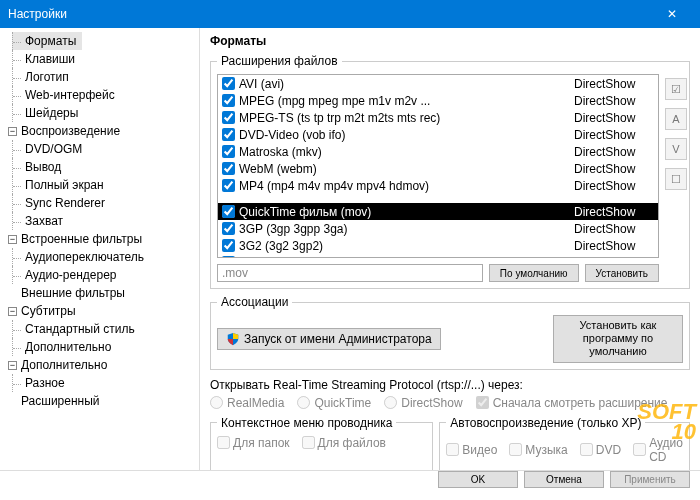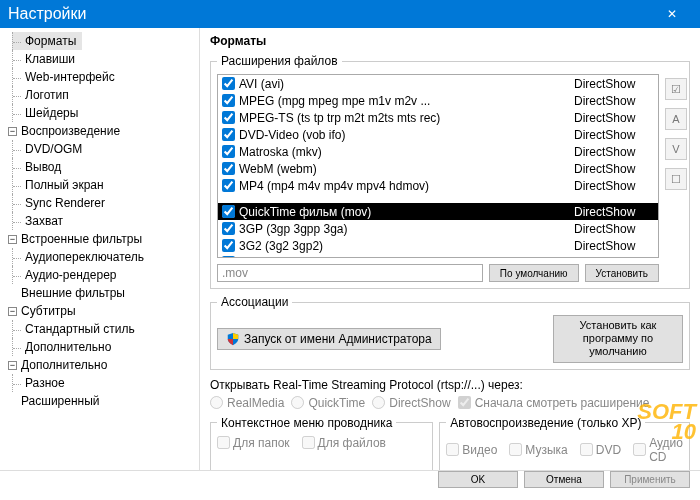--- a/index.html
+++ b/index.html
@@ -1,18 +1,18 @@
 <!DOCTYPE html>
 <html><head>
 <meta charset="utf-8">
 <style>
 * { box-sizing: border-box; margin: 0; padding: 0; font-family: "Segoe UI", Tahoma, sans-serif; font-size: 12px; }
 body { background: #fff; width: 700px; height: 500px; overflow: hidden; }
 .titlebar { background: #0078d7; color: #fff; height: 28px; display: flex; align-items: center; padding: 0 8px; justify-content: space-between; }
-.titlebar .title { font-size: 16px; }
+.titlebar .title { font-size: 12px; }
 .titlebar .close { width: 40px; text-align: center; }
 .content { display: flex; height: 442px; }
 .tree { width: 200px; border-right: 1px solid #ddd; overflow-y: auto; padding: 4px; background: #fff; }
 .tree-item { padding: 2px 4px; cursor: pointer; white-space: nowrap; border-left: 1px dotted #aaa; margin-left: 8px; padding-left: 12px; position: relative; }
 .tree-item::before { content: ""; position: absolute; left: 0; top: 10px; width: 8px; border-top: 1px dotted #aaa; }
 .tree-item.selected { background: #e5e5e5; display: inline-block; padding-right: 6px; }
 .tree-group { font-weight: normal; padding: 2px 4px; cursor: pointer; white-space: nowrap; }
 .expander { display: inline-block; width: 9px; height: 9px; border: 1px solid #888; text-align: center; line-height: 7px; font-size: 9px; margin-right: 4px; vertical-align: middle; }
 .main { flex: 1; padding: 6px 10px; overflow: hidden; position: relative; }
 .heading { font-weight: bold; margin-bottom: 6px; }
@@ -26,21 +26,21 @@
 .format-row .filter { width: 80px; text-align: left; }
 .below-list { display: flex; margin-top: 6px; gap: 6px; }
 .below-list input[type=text] { flex: 1; border: 1px solid #aaa; padding: 1px 4px; color: #888; }
 .btn { border: 1px solid #adadad; background: #e1e1e1; padding: 2px 10px; cursor: pointer; font-size: 10px; }
 .btn:disabled, .btn.disabled { color: #888; }
 .assoc-row { display: flex; align-items: center; gap: 8px; }
 .assoc-btn { border: 1px solid #adadad; background: #e1e1e1; padding: 3px 8px; display: flex; align-items: center; gap: 4px; }
 .assoc-default { border: 1px solid #adadad; background: #e1e1e1; padding: 3px 20px; text-align: center; width: 130px; font-size: 11px; line-height: 1.2; }
 .shield { width: 14px; height: 14px; }
 .rtsp-row { padding: 2px 0 6px 0; }
-.rtsp-options { display: flex; gap: 7px; align-items: center; color: #888; }
+.rtsp-options { display: flex; gap: 13px; align-items: center; color: #888; }
 .rtsp-options label { display: flex; align-items: center; gap: 4px; }
 .dual-fieldsets { display: flex; gap: 6px; }
 .dual-fieldsets fieldset { flex: 1; margin-bottom: 0; }
 .checks-row { display: flex; gap: 12px; align-items: center; }
 .checks-row label { display: flex; align-items: center; gap: 3px; color: #888; }
 .sidebar-icons { position: absolute; right: 2px; top: 10px; display: flex; flex-direction: column; gap: 8px; }
 .sidebar-icon { width: 22px; height: 22px; border: 1px solid #ccc; background: #f3f3f3; display: flex; align-items: center; justify-content: center; color: #777; font-size: 11px; }
 .bottom-bar { height: 30px; border-top: 1px solid #ddd; display: flex; justify-content: flex-end; align-items: flex-start; gap: 6px; padding: 0 10px; }
 .bottom-bar .btn { min-width: 80px; }
 .watermark { position: absolute; right: 4px; bottom: 28px; color: #ffb300; font-weight: 900; font-size: 22px; opacity: 0.8; font-style: italic; pointer-events: none; line-height: 0.9; text-align: right; }
@@ -53,22 +53,22 @@
 
 <div class="titlebar">
   <span class="title">Настройки</span>
   <span class="close">✕</span>
 </div>
 
 <div class="content">
   <div class="tree">
     <div class="tree-item selected">Форматы</div>
     <div class="tree-item">Клавиши</div>
+    <div class="tree-item">Логотип</div>
     <div class="tree-item">Web-интерфейс</div>
-    <div class="tree-item">Логотип</div>
     <div class="tree-item">Шейдеры</div>
     <div class="tree-group"><span class="expander">−</span><span>Воспроизведение</span></div>
     <div class="tree-item">DVD/OGM</div>
     <div class="tree-item">Вывод</div>
     <div class="tree-item">Полный экран</div>
     <div class="tree-item">Sync Renderer</div>
     <div class="tree-item">Захват</div>
     <div class="tree-group"><span class="expander">−</span><span>Встроенные фильтры</span></div>
     <div class="tree-item">Аудиопереключатель</div>
     <div class="tree-item">Аудио-рендерер</div>

